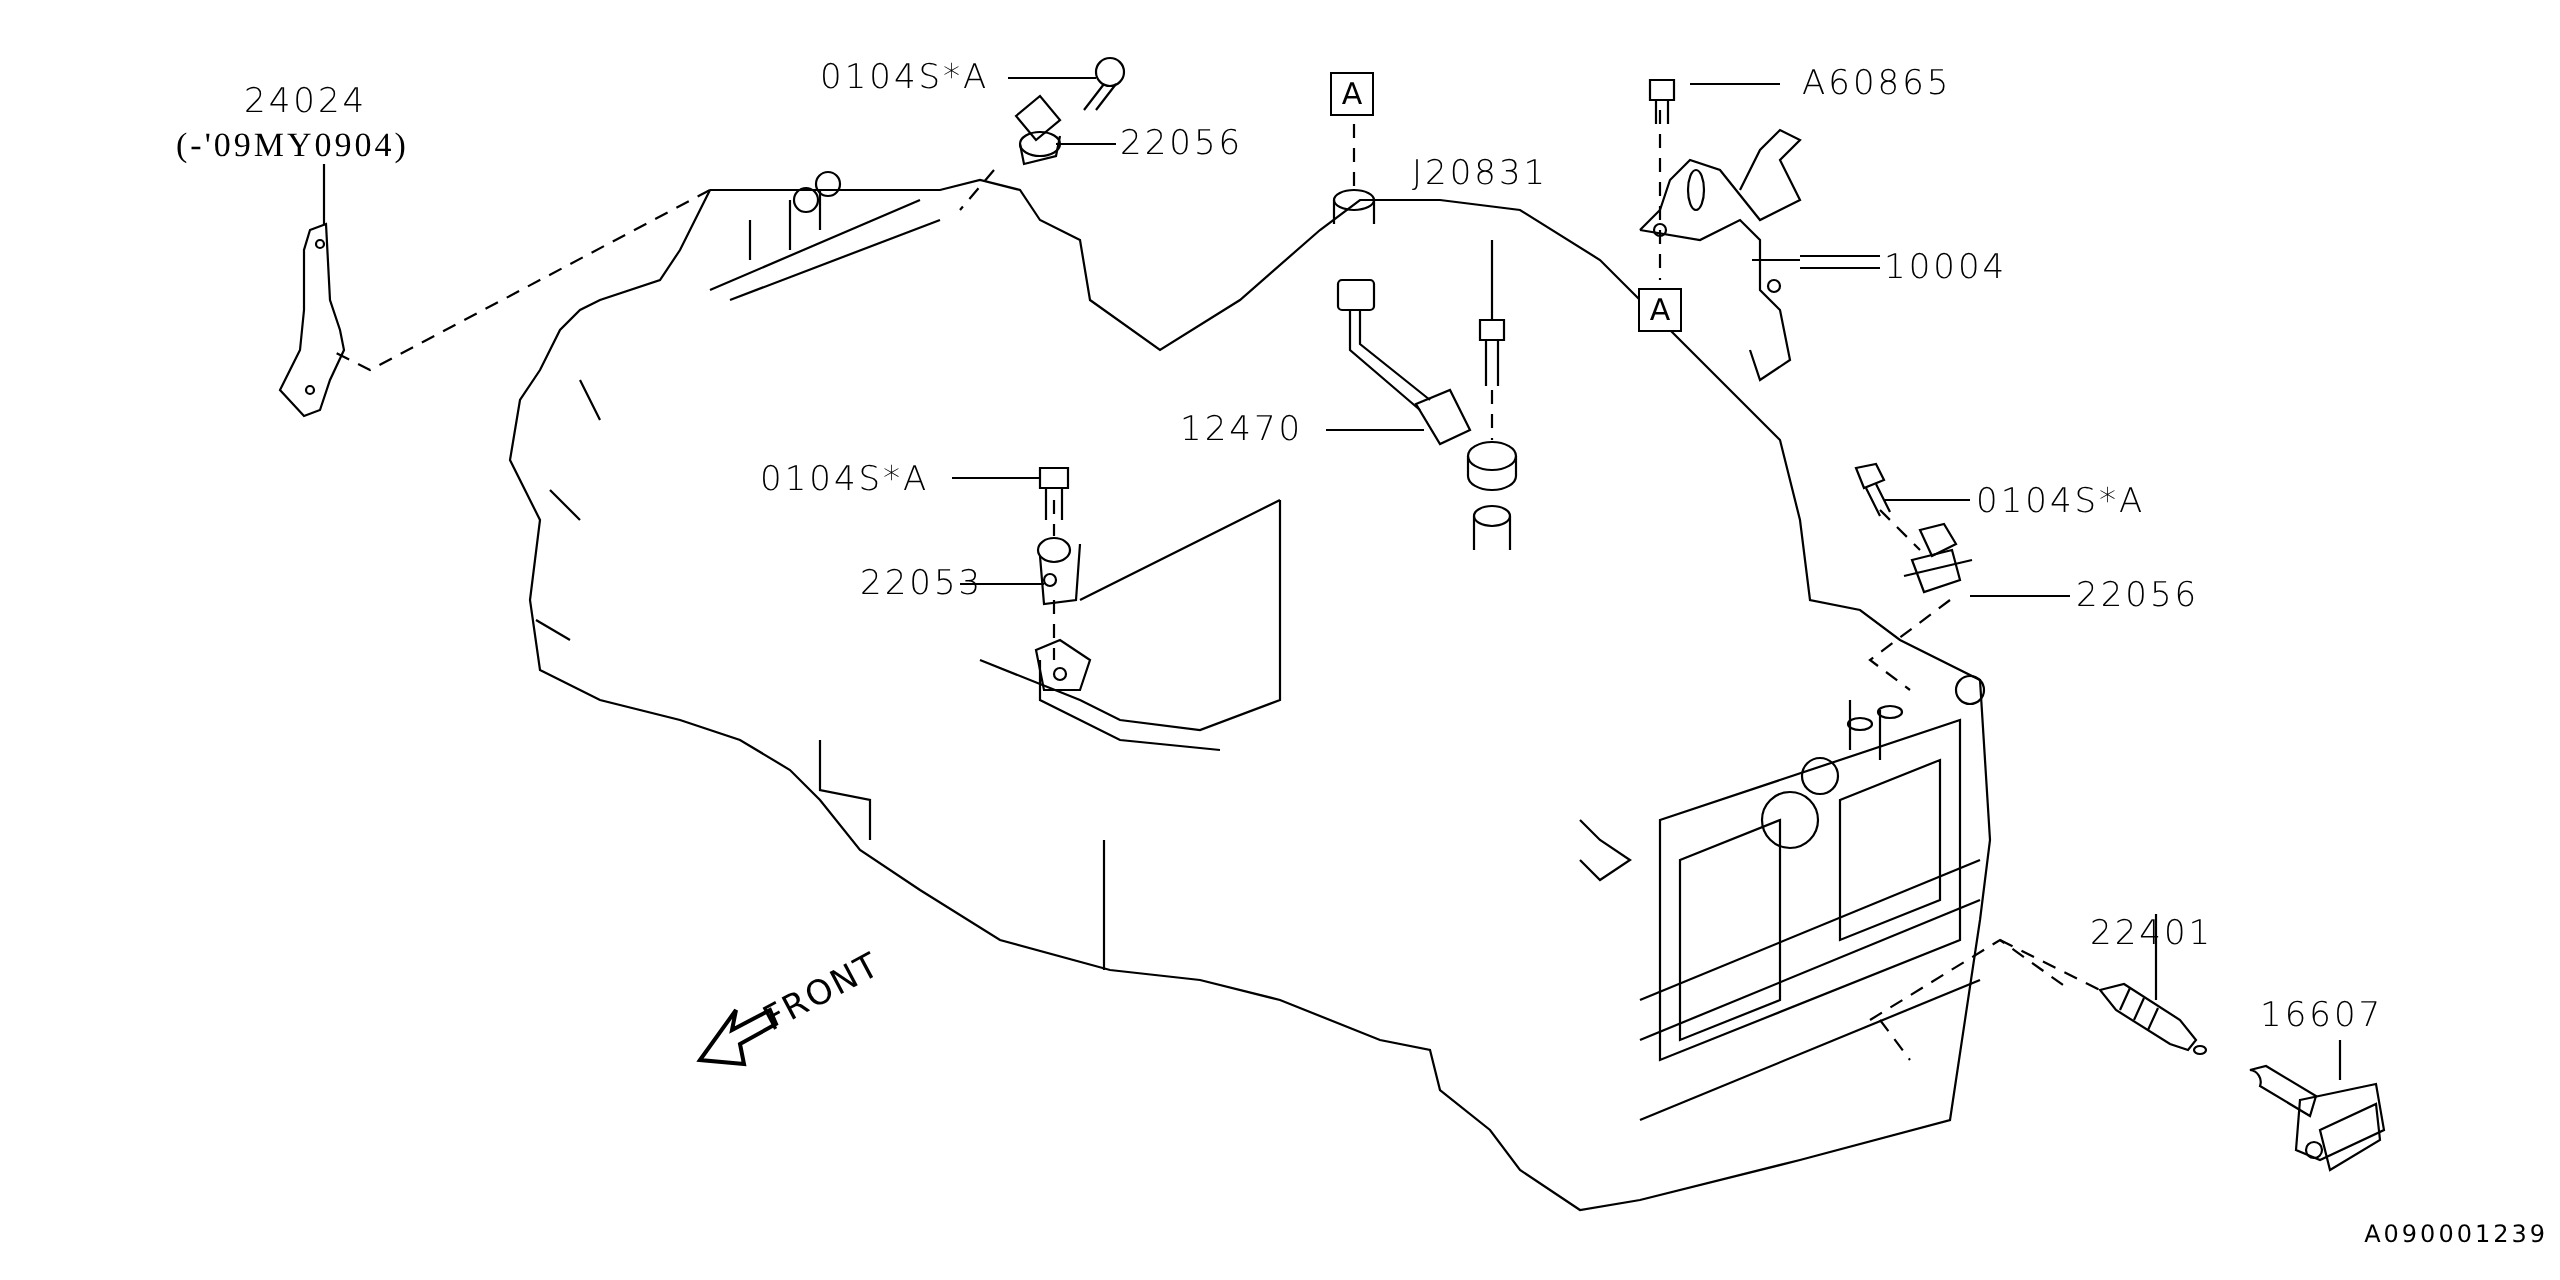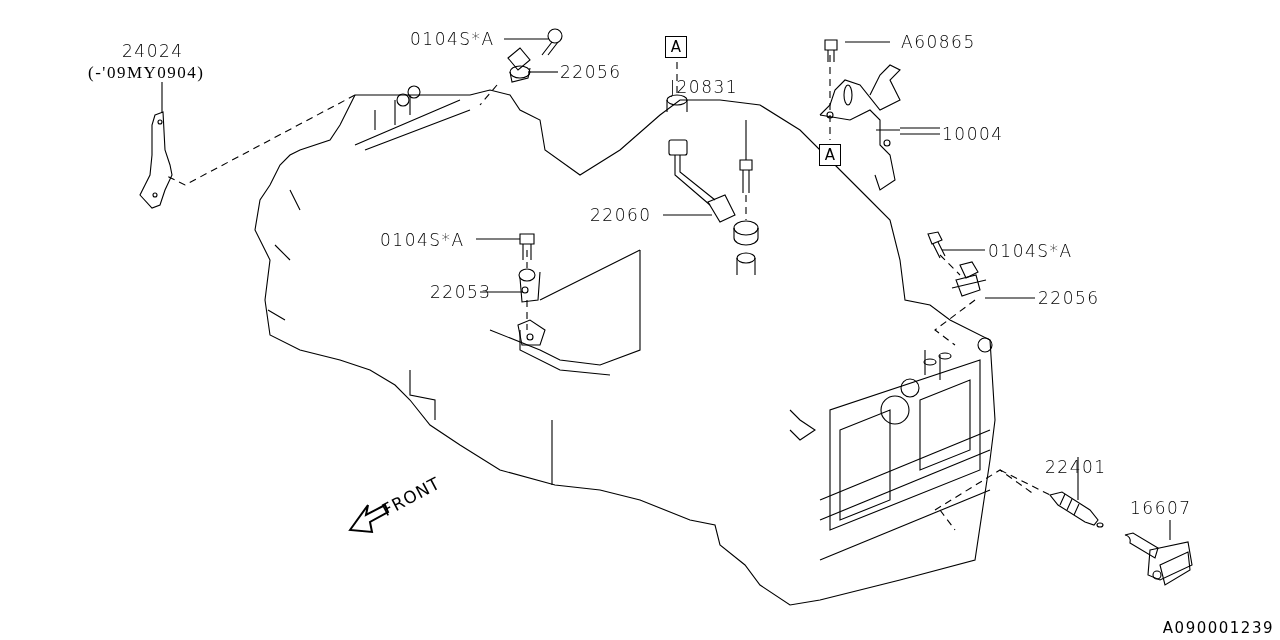--- a/index.html
+++ b/index.html
@@ -2,21 +2,21 @@
 <html><head>
 <meta charset="utf-8">
 <style>
   html, body { margin:0; padding:0; background:#ffffff; }
   body { width:1280px; height:640px; overflow:hidden; position:relative; font-family:"DejaVu Sans Mono", monospace; }
   #stage { position:absolute; left:0; top:0; width:1280px; height:640px; }
   svg { position:absolute; left:0; top:0; }
   .lbl { position:absolute; font-family:"DejaVu Sans", sans-serif; font-size:17px; letter-spacing:1.5px; color:#000; white-space:pre; line-height:18px; font-weight:300; }
   .box-lbl { position:absolute; width:20px; height:20px; border:1.3px solid #000; font-family:"DejaVu Sans", sans-serif; font-size:15px; text-align:center; line-height:20px; background:#fff; }
   .front { position:absolute; font-family:"DejaVu Sans", sans-serif; font-size:17px; letter-spacing:1px; transform:rotate(-28deg); transform-origin:left bottom; }
-  .ref { position:absolute; right:6px; bottom:3px; font-family:"DejaVu Sans", sans-serif; font-size:15px; letter-spacing:1.5px; }
+  .ref { position:absolute; right:6px; bottom:16px; font-family:"DejaVu Sans", sans-serif; font-size:12px; letter-spacing:1.5px; }
 </style>
 </head>
 <body>
 
 <div id="stage">
 <svg width="1280" height="640" viewBox="0 0 1280 640" fill="none" stroke="#000" stroke-width="1.1">
 
   <g>
     <path d="M355 95 L470 95 L490 90 L510 95 L520 110 L540 120 L545 150 L580 175 L620 150 L660 115 L680 100 L720 100 L760 105 L800 130 L830 160 L870 200 L890 220 L900 260 L905 300 L930 305 L950 320 L990 340 L995 420 L990 460 L975 560 L900 580 L820 600 L790 605 L760 585 L745 565 L720 545 L715 525 L690 520 L640 500 L600 490 L555 485 L500 470 L460 445 L430 425 L410 400 L395 385 L370 370 L340 360 L300 350 L270 335 L265 300 L270 260 L255 230 L260 200 L270 185 L280 165 L290 155 L300 150 L330 140 L340 125 L355 95"></path>
     <path d="M552 420 L552 485"></path>
@@ -156,27 +156,27 @@
   </g>
 </svg>
 
 <div class="lbl" style="left:122px;top:42px;">24024</div>
 <div class="lbl" style="left:88px;top:64px;font-family:Liberation Serif, serif;">(-'09MY0904)</div>
 
 <div class="lbl" style="left:410px;top:30px;">0104S*A</div>
 <div class="lbl" style="left:560px;top:63px;">22056</div>
 
 <div class="box-lbl" style="left:665px;top:36px;">A</div>
-<div class="lbl" style="left:670px;top:78px;">J20831</div>
+<div class="lbl" style="left:706px;top:78px;">J20831</div>
 
 <div class="lbl" style="left:901px;top:33px;">A60865</div>
 <div class="lbl" style="left:942px;top:125px;">10004</div>
 <div class="box-lbl" style="left:819px;top:144px;">A</div>
 
-<div class="lbl" style="left:590px;top:206px;">22060</div>
+<div class="lbl" style="left:590px;top:206px;">12470</div>
 <div class="lbl" style="left:380px;top:231px;">0104S*A</div>
 <div class="lbl" style="left:406px;top:283px;margin-left:24px;">22053</div>
 
 <div class="lbl" style="left:988px;top:242px;">0104S*A</div>
 <div class="lbl" style="left:1038px;top:289px;">22056</div>
 
 <div class="lbl" style="left:1045px;top:458px;">22401</div>
 <div class="lbl" style="left:1130px;top:499px;">16607</div>
 
 <div class="front" style="left:388px;top:500px;">FRONT</div>

